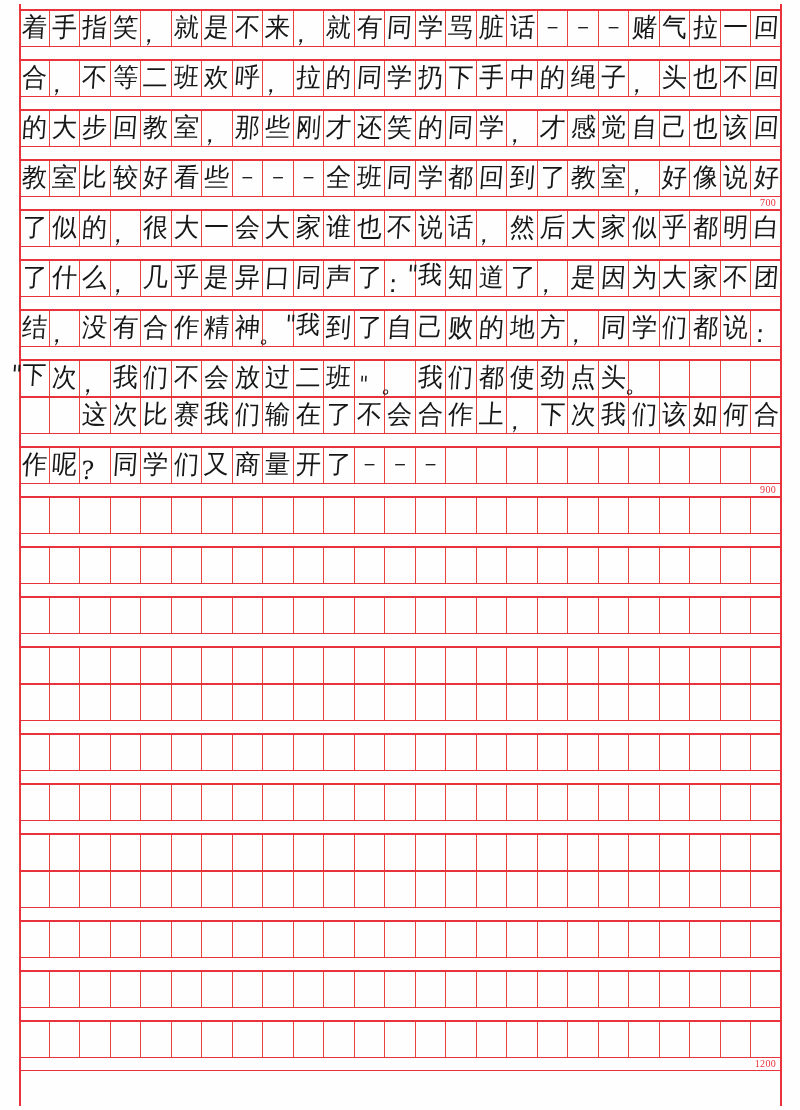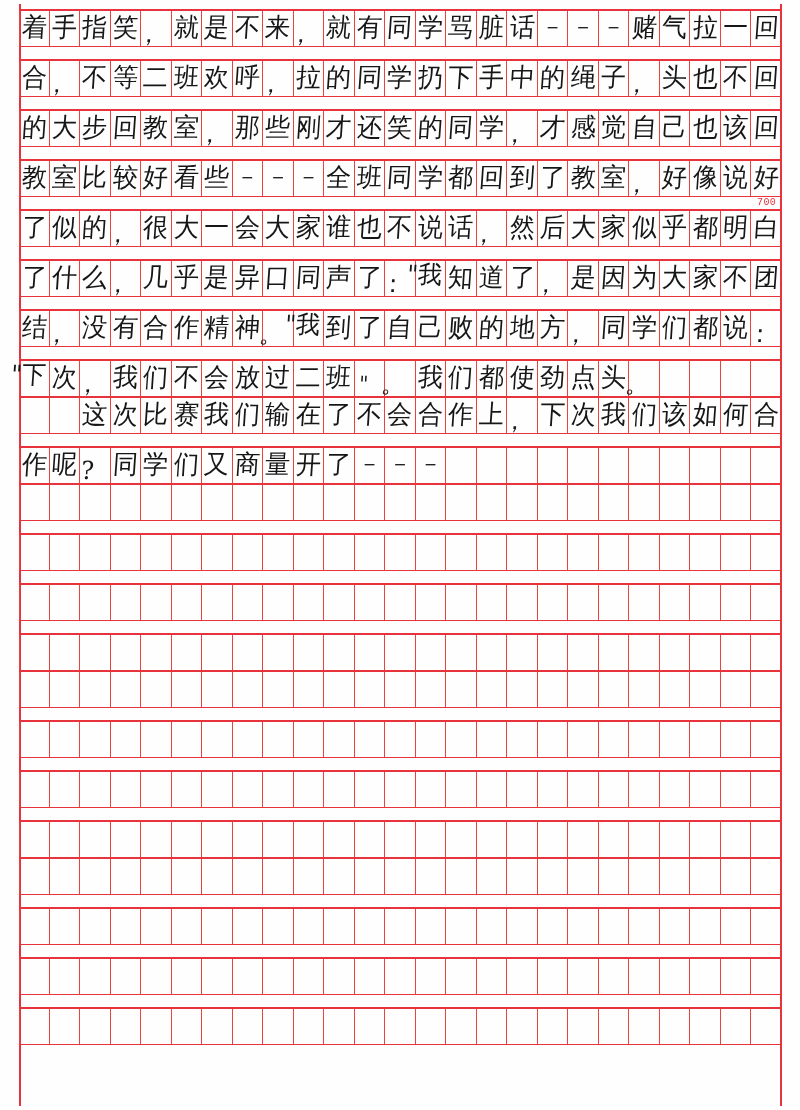--- a/index.html
+++ b/index.html
@@ -121,21 +121,21 @@
   .gap-row {
     height: 13px;
     border-bottom: 1.6px solid #e8323c;
     box-sizing: border-box;
     position: relative;
   }
   .counter {
     position: absolute;
     right: 6px;
     top: -1px;
-    font-family: Liberation Mono, monospace;
+    font-family: Liberation Serif, serif;
     font-size: 10px;
     color: #e8323c;
     letter-spacing: 0.3px;
     line-height: 13px;
   }
 
   
   .top-band {
     height: 6px;
     border-bottom: 1.6px solid #e8323c;
@@ -909,373 +909,379 @@
             <div class="cell"></div>
             <div class="cell"></div>
             <div class="cell"></div>
             <div class="cell"></div>
             <div class="cell"></div>
             <div class="cell"></div>
             <div class="cell"></div>
             <div class="cell"></div>
             <div class="cell"></div>
           </div>
-        </div>
-        <div class="row">
-          <div class="cell-row">
-            <div class="cell"></div>
-            <div class="cell"></div>
-            <div class="cell"></div>
-            <div class="cell"></div>
-            <div class="cell"></div>
-            <div class="cell"></div>
-            <div class="cell"></div>
-            <div class="cell"></div>
-            <div class="cell"></div>
-            <div class="cell"></div>
-            <div class="cell"></div>
-            <div class="cell"></div>
-            <div class="cell"></div>
-            <div class="cell"></div>
-            <div class="cell"></div>
-            <div class="cell"></div>
-            <div class="cell"></div>
-            <div class="cell"></div>
-            <div class="cell"></div>
-            <div class="cell"></div>
-            <div class="cell"></div>
-            <div class="cell"></div>
-            <div class="cell"></div>
-            <div class="cell"></div>
-            <div class="cell"></div>
-          </div>
-          <div class="gap-row"></div>
-        </div>
-        <div class="row">
-          <div class="cell-row">
-            <div class="cell"></div>
-            <div class="cell"></div>
-            <div class="cell"></div>
-            <div class="cell"></div>
-            <div class="cell"></div>
-            <div class="cell"></div>
-            <div class="cell"></div>
-            <div class="cell"></div>
-            <div class="cell"></div>
-            <div class="cell"></div>
-            <div class="cell"></div>
-            <div class="cell"></div>
-            <div class="cell"></div>
-            <div class="cell"></div>
-            <div class="cell"></div>
-            <div class="cell"></div>
-            <div class="cell"></div>
-            <div class="cell"></div>
-            <div class="cell"></div>
-            <div class="cell"></div>
-            <div class="cell"></div>
-            <div class="cell"></div>
-            <div class="cell"></div>
-            <div class="cell"></div>
-            <div class="cell"></div>
-          </div>
-          <div class="gap-row"></div>
-        </div>
-        <div class="row">
-          <div class="cell-row">
-            <div class="cell"></div>
-            <div class="cell"></div>
-            <div class="cell"></div>
-            <div class="cell"></div>
-            <div class="cell"></div>
-            <div class="cell"></div>
-            <div class="cell"></div>
-            <div class="cell"></div>
-            <div class="cell"></div>
-            <div class="cell"></div>
-            <div class="cell"></div>
-            <div class="cell"></div>
-            <div class="cell"></div>
-            <div class="cell"></div>
-            <div class="cell"></div>
-            <div class="cell"></div>
-            <div class="cell"></div>
-            <div class="cell"></div>
-            <div class="cell"></div>
-            <div class="cell"></div>
-            <div class="cell"></div>
-            <div class="cell"></div>
-            <div class="cell"></div>
-            <div class="cell"></div>
-            <div class="cell"></div>
-          </div>
-          <div class="gap-row"></div>
-        </div>
-        <div class="row">
-          <div class="cell-row">
-            <div class="cell"></div>
-            <div class="cell"></div>
-            <div class="cell"></div>
-            <div class="cell"></div>
-            <div class="cell"></div>
-            <div class="cell"></div>
-            <div class="cell"></div>
-            <div class="cell"></div>
-            <div class="cell"></div>
-            <div class="cell"></div>
-            <div class="cell"></div>
-            <div class="cell"></div>
-            <div class="cell"></div>
-            <div class="cell"></div>
-            <div class="cell"></div>
-            <div class="cell"></div>
-            <div class="cell"></div>
-            <div class="cell"></div>
-            <div class="cell"></div>
-            <div class="cell"></div>
-            <div class="cell"></div>
-            <div class="cell"></div>
-            <div class="cell"></div>
-            <div class="cell"></div>
-            <div class="cell"></div>
-          </div>
-        </div>
-        <div class="row">
-          <div class="cell-row">
-            <div class="cell"></div>
-            <div class="cell"></div>
-            <div class="cell"></div>
-            <div class="cell"></div>
-            <div class="cell"></div>
-            <div class="cell"></div>
-            <div class="cell"></div>
-            <div class="cell"></div>
-            <div class="cell"></div>
-            <div class="cell"></div>
-            <div class="cell"></div>
-            <div class="cell"></div>
-            <div class="cell"></div>
-            <div class="cell"></div>
-            <div class="cell"></div>
-            <div class="cell"></div>
-            <div class="cell"></div>
-            <div class="cell"></div>
-            <div class="cell"></div>
-            <div class="cell"></div>
-            <div class="cell"></div>
-            <div class="cell"></div>
-            <div class="cell"></div>
-            <div class="cell"></div>
-            <div class="cell"></div>
-          </div>
-          <div class="gap-row"></div>
-        </div>
-        <div class="row">
-          <div class="cell-row">
-            <div class="cell"></div>
-            <div class="cell"></div>
-            <div class="cell"></div>
-            <div class="cell"></div>
-            <div class="cell"></div>
-            <div class="cell"></div>
-            <div class="cell"></div>
-            <div class="cell"></div>
-            <div class="cell"></div>
-            <div class="cell"></div>
-            <div class="cell"></div>
-            <div class="cell"></div>
-            <div class="cell"></div>
-            <div class="cell"></div>
-            <div class="cell"></div>
-            <div class="cell"></div>
-            <div class="cell"></div>
-            <div class="cell"></div>
-            <div class="cell"></div>
-            <div class="cell"></div>
-            <div class="cell"></div>
-            <div class="cell"></div>
-            <div class="cell"></div>
-            <div class="cell"></div>
-            <div class="cell"></div>
-          </div>
-          <div class="gap-row"></div>
-        </div>
-        <div class="row">
-          <div class="cell-row">
-            <div class="cell"></div>
-            <div class="cell"></div>
-            <div class="cell"></div>
-            <div class="cell"></div>
-            <div class="cell"></div>
-            <div class="cell"></div>
-            <div class="cell"></div>
-            <div class="cell"></div>
-            <div class="cell"></div>
-            <div class="cell"></div>
-            <div class="cell"></div>
-            <div class="cell"></div>
-            <div class="cell"></div>
-            <div class="cell"></div>
-            <div class="cell"></div>
-            <div class="cell"></div>
-            <div class="cell"></div>
-            <div class="cell"></div>
-            <div class="cell"></div>
-            <div class="cell"></div>
-            <div class="cell"></div>
-            <div class="cell"></div>
-            <div class="cell"></div>
-            <div class="cell"></div>
-            <div class="cell"></div>
-          </div>
-          <div class="gap-row"></div>
-        </div>
-        <div class="row">
-          <div class="cell-row">
-            <div class="cell"></div>
-            <div class="cell"></div>
-            <div class="cell"></div>
-            <div class="cell"></div>
-            <div class="cell"></div>
-            <div class="cell"></div>
-            <div class="cell"></div>
-            <div class="cell"></div>
-            <div class="cell"></div>
-            <div class="cell"></div>
-            <div class="cell"></div>
-            <div class="cell"></div>
-            <div class="cell"></div>
-            <div class="cell"></div>
-            <div class="cell"></div>
-            <div class="cell"></div>
-            <div class="cell"></div>
-            <div class="cell"></div>
-            <div class="cell"></div>
-            <div class="cell"></div>
-            <div class="cell"></div>
-            <div class="cell"></div>
-            <div class="cell"></div>
-            <div class="cell"></div>
-            <div class="cell"></div>
-          </div>
-        </div>
-        <div class="row">
-          <div class="cell-row">
-            <div class="cell"></div>
-            <div class="cell"></div>
-            <div class="cell"></div>
-            <div class="cell"></div>
-            <div class="cell"></div>
-            <div class="cell"></div>
-            <div class="cell"></div>
-            <div class="cell"></div>
-            <div class="cell"></div>
-            <div class="cell"></div>
-            <div class="cell"></div>
-            <div class="cell"></div>
-            <div class="cell"></div>
-            <div class="cell"></div>
-            <div class="cell"></div>
-            <div class="cell"></div>
-            <div class="cell"></div>
-            <div class="cell"></div>
-            <div class="cell"></div>
-            <div class="cell"></div>
-            <div class="cell"></div>
-            <div class="cell"></div>
-            <div class="cell"></div>
-            <div class="cell"></div>
-            <div class="cell"></div>
-          </div>
-          <div class="gap-row"></div>
-        </div>
-        <div class="row">
-          <div class="cell-row">
-            <div class="cell"></div>
-            <div class="cell"></div>
-            <div class="cell"></div>
-            <div class="cell"></div>
-            <div class="cell"></div>
-            <div class="cell"></div>
-            <div class="cell"></div>
-            <div class="cell"></div>
-            <div class="cell"></div>
-            <div class="cell"></div>
-            <div class="cell"></div>
-            <div class="cell"></div>
-            <div class="cell"></div>
-            <div class="cell"></div>
-            <div class="cell"></div>
-            <div class="cell"></div>
-            <div class="cell"></div>
-            <div class="cell"></div>
-            <div class="cell"></div>
-            <div class="cell"></div>
-            <div class="cell"></div>
-            <div class="cell"></div>
-            <div class="cell"></div>
-            <div class="cell"></div>
-            <div class="cell"></div>
-          </div>
-          <div class="gap-row"></div>
-        </div>
-        <div class="row">
-          <div class="cell-row">
-            <div class="cell"></div>
-            <div class="cell"></div>
-            <div class="cell"></div>
-            <div class="cell"></div>
-            <div class="cell"></div>
-            <div class="cell"></div>
-            <div class="cell"></div>
-            <div class="cell"></div>
-            <div class="cell"></div>
-            <div class="cell"></div>
-            <div class="cell"></div>
-            <div class="cell"></div>
-            <div class="cell"></div>
-            <div class="cell"></div>
-            <div class="cell"></div>
-            <div class="cell"></div>
-            <div class="cell"></div>
-            <div class="cell"></div>
-            <div class="cell"></div>
-            <div class="cell"></div>
-            <div class="cell"></div>
-            <div class="cell"></div>
-            <div class="cell"></div>
-            <div class="cell"></div>
-            <div class="cell"></div>
-          </div>
-          <div class="gap-row"></div>
-        </div>
-        <div class="row">
-          <div class="cell-row">
-            <div class="cell"></div>
-            <div class="cell"></div>
-            <div class="cell"></div>
-            <div class="cell"></div>
-            <div class="cell"></div>
-            <div class="cell"></div>
-            <div class="cell"></div>
-            <div class="cell"></div>
-            <div class="cell"></div>
-            <div class="cell"></div>
-            <div class="cell"></div>
-            <div class="cell"></div>
-            <div class="cell"></div>
-            <div class="cell"></div>
-            <div class="cell"></div>
-            <div class="cell"></div>
-            <div class="cell"></div>
-            <div class="cell"></div>
-            <div class="cell"></div>
-            <div class="cell"></div>
-            <div class="cell"></div>
-            <div class="cell"></div>
-            <div class="cell"></div>
-            <div class="cell"></div>
-            <div class="cell"></div>
+          <div class="gap-row">
+            <span class="counter">900</span>
+          </div>
+        </div>
+        <div class="row">
+          <div class="cell-row">
+            <div class="cell"></div>
+            <div class="cell"></div>
+            <div class="cell"></div>
+            <div class="cell"></div>
+            <div class="cell"></div>
+            <div class="cell"></div>
+            <div class="cell"></div>
+            <div class="cell"></div>
+            <div class="cell"></div>
+            <div class="cell"></div>
+            <div class="cell"></div>
+            <div class="cell"></div>
+            <div class="cell"></div>
+            <div class="cell"></div>
+            <div class="cell"></div>
+            <div class="cell"></div>
+            <div class="cell"></div>
+            <div class="cell"></div>
+            <div class="cell"></div>
+            <div class="cell"></div>
+            <div class="cell"></div>
+            <div class="cell"></div>
+            <div class="cell"></div>
+            <div class="cell"></div>
+            <div class="cell"></div>
+          </div>
+          <div class="gap-row"></div>
+        </div>
+        <div class="row">
+          <div class="cell-row">
+            <div class="cell"></div>
+            <div class="cell"></div>
+            <div class="cell"></div>
+            <div class="cell"></div>
+            <div class="cell"></div>
+            <div class="cell"></div>
+            <div class="cell"></div>
+            <div class="cell"></div>
+            <div class="cell"></div>
+            <div class="cell"></div>
+            <div class="cell"></div>
+            <div class="cell"></div>
+            <div class="cell"></div>
+            <div class="cell"></div>
+            <div class="cell"></div>
+            <div class="cell"></div>
+            <div class="cell"></div>
+            <div class="cell"></div>
+            <div class="cell"></div>
+            <div class="cell"></div>
+            <div class="cell"></div>
+            <div class="cell"></div>
+            <div class="cell"></div>
+            <div class="cell"></div>
+            <div class="cell"></div>
+          </div>
+          <div class="gap-row"></div>
+        </div>
+        <div class="row">
+          <div class="cell-row">
+            <div class="cell"></div>
+            <div class="cell"></div>
+            <div class="cell"></div>
+            <div class="cell"></div>
+            <div class="cell"></div>
+            <div class="cell"></div>
+            <div class="cell"></div>
+            <div class="cell"></div>
+            <div class="cell"></div>
+            <div class="cell"></div>
+            <div class="cell"></div>
+            <div class="cell"></div>
+            <div class="cell"></div>
+            <div class="cell"></div>
+            <div class="cell"></div>
+            <div class="cell"></div>
+            <div class="cell"></div>
+            <div class="cell"></div>
+            <div class="cell"></div>
+            <div class="cell"></div>
+            <div class="cell"></div>
+            <div class="cell"></div>
+            <div class="cell"></div>
+            <div class="cell"></div>
+            <div class="cell"></div>
+          </div>
+          <div class="gap-row"></div>
+        </div>
+        <div class="row">
+          <div class="cell-row">
+            <div class="cell"></div>
+            <div class="cell"></div>
+            <div class="cell"></div>
+            <div class="cell"></div>
+            <div class="cell"></div>
+            <div class="cell"></div>
+            <div class="cell"></div>
+            <div class="cell"></div>
+            <div class="cell"></div>
+            <div class="cell"></div>
+            <div class="cell"></div>
+            <div class="cell"></div>
+            <div class="cell"></div>
+            <div class="cell"></div>
+            <div class="cell"></div>
+            <div class="cell"></div>
+            <div class="cell"></div>
+            <div class="cell"></div>
+            <div class="cell"></div>
+            <div class="cell"></div>
+            <div class="cell"></div>
+            <div class="cell"></div>
+            <div class="cell"></div>
+            <div class="cell"></div>
+            <div class="cell"></div>
+          </div>
+        </div>
+        <div class="row">
+          <div class="cell-row">
+            <div class="cell"></div>
+            <div class="cell"></div>
+            <div class="cell"></div>
+            <div class="cell"></div>
+            <div class="cell"></div>
+            <div class="cell"></div>
+            <div class="cell"></div>
+            <div class="cell"></div>
+            <div class="cell"></div>
+            <div class="cell"></div>
+            <div class="cell"></div>
+            <div class="cell"></div>
+            <div class="cell"></div>
+            <div class="cell"></div>
+            <div class="cell"></div>
+            <div class="cell"></div>
+            <div class="cell"></div>
+            <div class="cell"></div>
+            <div class="cell"></div>
+            <div class="cell"></div>
+            <div class="cell"></div>
+            <div class="cell"></div>
+            <div class="cell"></div>
+            <div class="cell"></div>
+            <div class="cell"></div>
+          </div>
+          <div class="gap-row"></div>
+        </div>
+        <div class="row">
+          <div class="cell-row">
+            <div class="cell"></div>
+            <div class="cell"></div>
+            <div class="cell"></div>
+            <div class="cell"></div>
+            <div class="cell"></div>
+            <div class="cell"></div>
+            <div class="cell"></div>
+            <div class="cell"></div>
+            <div class="cell"></div>
+            <div class="cell"></div>
+            <div class="cell"></div>
+            <div class="cell"></div>
+            <div class="cell"></div>
+            <div class="cell"></div>
+            <div class="cell"></div>
+            <div class="cell"></div>
+            <div class="cell"></div>
+            <div class="cell"></div>
+            <div class="cell"></div>
+            <div class="cell"></div>
+            <div class="cell"></div>
+            <div class="cell"></div>
+            <div class="cell"></div>
+            <div class="cell"></div>
+            <div class="cell"></div>
+          </div>
+          <div class="gap-row"></div>
+        </div>
+        <div class="row">
+          <div class="cell-row">
+            <div class="cell"></div>
+            <div class="cell"></div>
+            <div class="cell"></div>
+            <div class="cell"></div>
+            <div class="cell"></div>
+            <div class="cell"></div>
+            <div class="cell"></div>
+            <div class="cell"></div>
+            <div class="cell"></div>
+            <div class="cell"></div>
+            <div class="cell"></div>
+            <div class="cell"></div>
+            <div class="cell"></div>
+            <div class="cell"></div>
+            <div class="cell"></div>
+            <div class="cell"></div>
+            <div class="cell"></div>
+            <div class="cell"></div>
+            <div class="cell"></div>
+            <div class="cell"></div>
+            <div class="cell"></div>
+            <div class="cell"></div>
+            <div class="cell"></div>
+            <div class="cell"></div>
+            <div class="cell"></div>
+          </div>
+          <div class="gap-row"></div>
+        </div>
+        <div class="row">
+          <div class="cell-row">
+            <div class="cell"></div>
+            <div class="cell"></div>
+            <div class="cell"></div>
+            <div class="cell"></div>
+            <div class="cell"></div>
+            <div class="cell"></div>
+            <div class="cell"></div>
+            <div class="cell"></div>
+            <div class="cell"></div>
+            <div class="cell"></div>
+            <div class="cell"></div>
+            <div class="cell"></div>
+            <div class="cell"></div>
+            <div class="cell"></div>
+            <div class="cell"></div>
+            <div class="cell"></div>
+            <div class="cell"></div>
+            <div class="cell"></div>
+            <div class="cell"></div>
+            <div class="cell"></div>
+            <div class="cell"></div>
+            <div class="cell"></div>
+            <div class="cell"></div>
+            <div class="cell"></div>
+            <div class="cell"></div>
+          </div>
+        </div>
+        <div class="row">
+          <div class="cell-row">
+            <div class="cell"></div>
+            <div class="cell"></div>
+            <div class="cell"></div>
+            <div class="cell"></div>
+            <div class="cell"></div>
+            <div class="cell"></div>
+            <div class="cell"></div>
+            <div class="cell"></div>
+            <div class="cell"></div>
+            <div class="cell"></div>
+            <div class="cell"></div>
+            <div class="cell"></div>
+            <div class="cell"></div>
+            <div class="cell"></div>
+            <div class="cell"></div>
+            <div class="cell"></div>
+            <div class="cell"></div>
+            <div class="cell"></div>
+            <div class="cell"></div>
+            <div class="cell"></div>
+            <div class="cell"></div>
+            <div class="cell"></div>
+            <div class="cell"></div>
+            <div class="cell"></div>
+            <div class="cell"></div>
+          </div>
+          <div class="gap-row"></div>
+        </div>
+        <div class="row">
+          <div class="cell-row">
+            <div class="cell"></div>
+            <div class="cell"></div>
+            <div class="cell"></div>
+            <div class="cell"></div>
+            <div class="cell"></div>
+            <div class="cell"></div>
+            <div class="cell"></div>
+            <div class="cell"></div>
+            <div class="cell"></div>
+            <div class="cell"></div>
+            <div class="cell"></div>
+            <div class="cell"></div>
+            <div class="cell"></div>
+            <div class="cell"></div>
+            <div class="cell"></div>
+            <div class="cell"></div>
+            <div class="cell"></div>
+            <div class="cell"></div>
+            <div class="cell"></div>
+            <div class="cell"></div>
+            <div class="cell"></div>
+            <div class="cell"></div>
+            <div class="cell"></div>
+            <div class="cell"></div>
+            <div class="cell"></div>
+          </div>
+          <div class="gap-row"></div>
+        </div>
+        <div class="row">
+          <div class="cell-row">
+            <div class="cell"></div>
+            <div class="cell"></div>
+            <div class="cell"></div>
+            <div class="cell"></div>
+            <div class="cell"></div>
+            <div class="cell"></div>
+            <div class="cell"></div>
+            <div class="cell"></div>
+            <div class="cell"></div>
+            <div class="cell"></div>
+            <div class="cell"></div>
+            <div class="cell"></div>
+            <div class="cell"></div>
+            <div class="cell"></div>
+            <div class="cell"></div>
+            <div class="cell"></div>
+            <div class="cell"></div>
+            <div class="cell"></div>
+            <div class="cell"></div>
+            <div class="cell"></div>
+            <div class="cell"></div>
+            <div class="cell"></div>
+            <div class="cell"></div>
+            <div class="cell"></div>
+            <div class="cell"></div>
+          </div>
+          <div class="gap-row"></div>
+        </div>
+        <div class="row">
+          <div class="cell-row">
+            <div class="cell"></div>
+            <div class="cell"></div>
+            <div class="cell"></div>
+            <div class="cell"></div>
+            <div class="cell"></div>
+            <div class="cell"></div>
+            <div class="cell"></div>
+            <div class="cell"></div>
+            <div class="cell"></div>
+            <div class="cell"></div>
+            <div class="cell"></div>
+            <div class="cell"></div>
+            <div class="cell"></div>
+            <div class="cell"></div>
+            <div class="cell"></div>
+            <div class="cell"></div>
+            <div class="cell"></div>
+            <div class="cell"></div>
+            <div class="cell"></div>
+            <div class="cell"></div>
+            <div class="cell"></div>
+            <div class="cell"></div>
+            <div class="cell"></div>
+            <div class="cell"></div>
+            <div class="cell"></div>
+          </div>
+          <div class="gap-row">
+            <span class="counter">1200</span>
           </div>
         </div>
       </div>
   </div>
 </div>
 
 </body></html>

